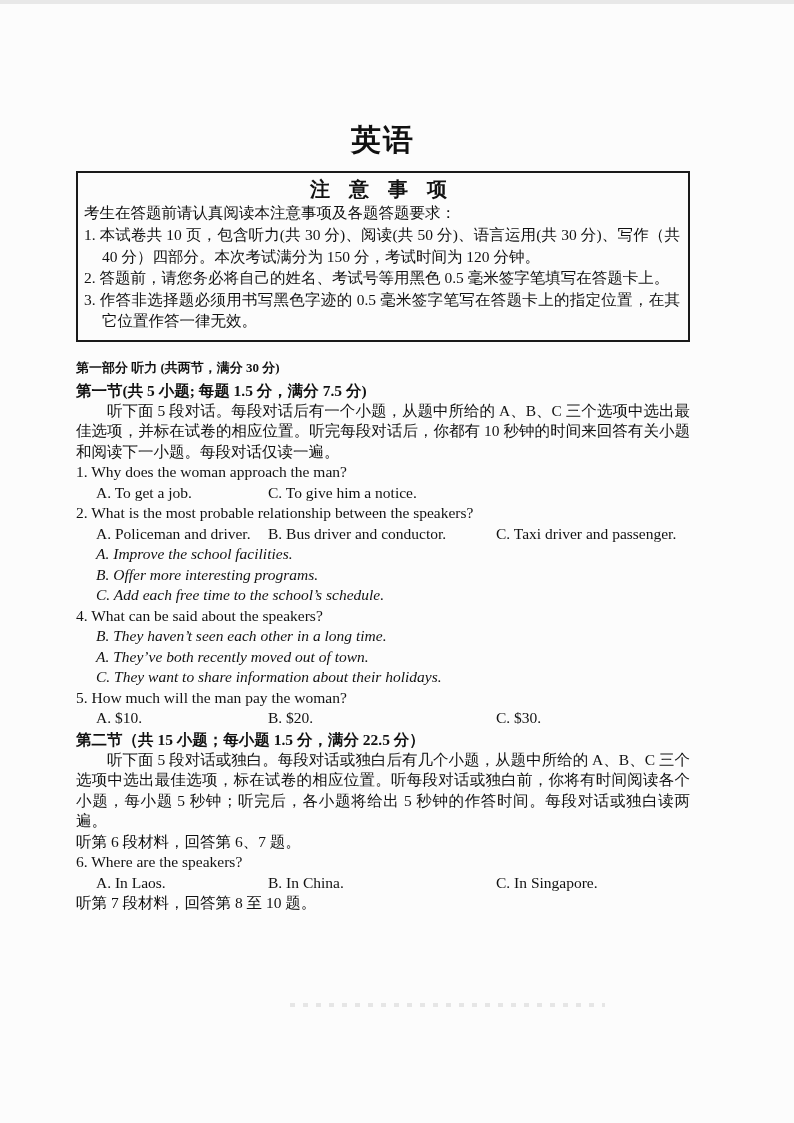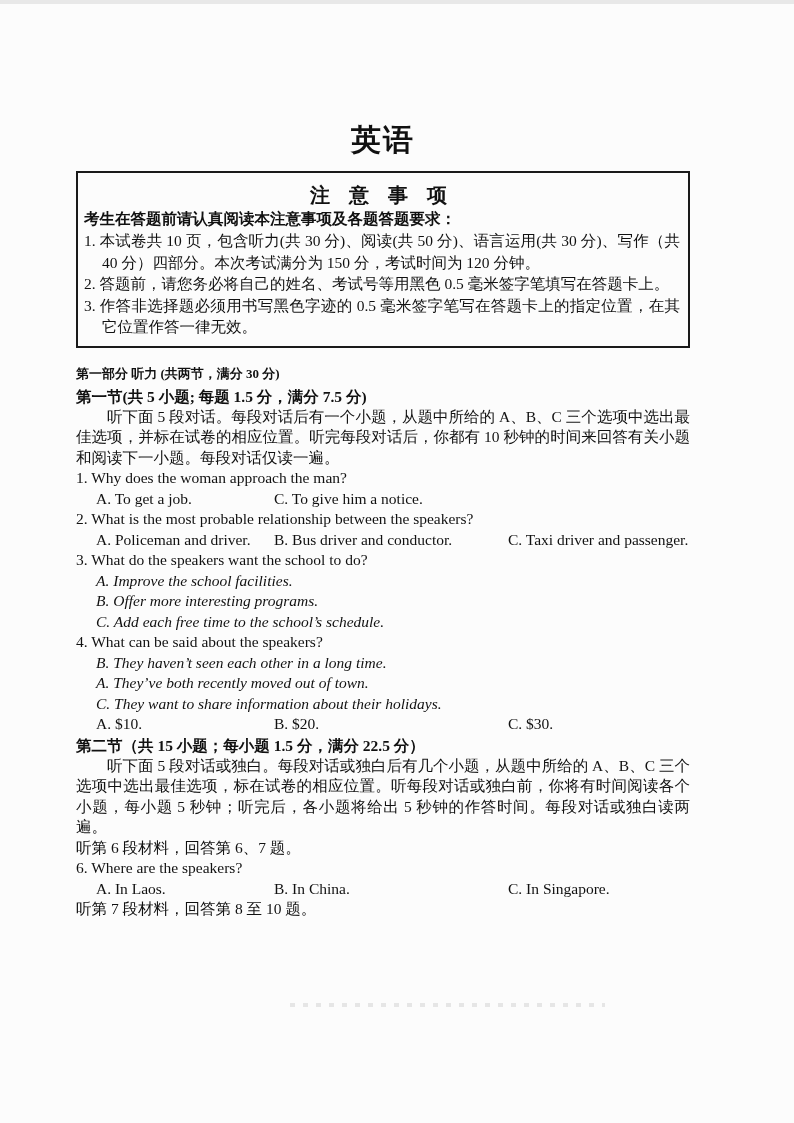--- a/index.html
+++ b/index.html
@@ -22,32 +22,32 @@
   .doc-title{
     text-align:center;
     font-size:30px;
     font-weight:bold;
     line-height:40px;
     margin-bottom:11px;
     letter-spacing:2px;
   }
   .notice-box{
     border:2px solid #1a1a1a;
-    padding:9px 8px 8px 6px;
+    padding:3px 8px 8px 6px;
     margin-bottom:14px;
   }
   .notice-heading{
     text-align:center;
     font-size:20px;
     font-weight:bold;
     letter-spacing:7px;
     line-height:26px;
   }
   .notice-intro{
-    font-weight:bold;
+    font-weight:normal;
     line-height:22px;
   }
   .notice-item{
     line-height:21.5px;
     padding-left:18px;
     text-indent:-18px;
     text-align:justify;
   }
   .part-heading{
     font-size:13px;
@@ -59,21 +59,20 @@
     line-height:21px;
   }
   .instructions{
     text-indent:2em;
     text-align:justify;
   }
   .q-line{white-space:nowrap;}
   .opts-row{
     display:flex;
     padding-left:20px;
-    gap:6px;
   }
   .opts-row .opt-a{width:172px;flex:0 0 auto;}
   .opts-row .opt-b{width:228px;flex:0 0 auto;}
   .opts-row .opt-c{flex:1;}
   .opts-stack .opt{
     padding-left:20px;
     font-style:italic;
   }
   .material-note{line-height:20.5px;}
   .scan-artifact{
@@ -117,38 +116,38 @@
     <div class="q">
       <div class="q-line"><span>2.</span> <span>What is the most probable relationship between the speakers?</span></div>
       <div class="opts-row">
         <span class="opt opt-a">A. Policeman and driver.</span>
         <span class="opt opt-b">B. Bus driver and conductor.</span>
         <span class="opt opt-c">C. Taxi driver and passenger.</span>
       </div>
     </div>
 
     <div class="q">
-      <div class="q-line"><span>3.</span> <span>What do the speakers want the school to do?</span></div>
       <div class="opts-stack">
         <div class="opt">A. Improve the school facilities.</div>
         <div class="opt">B. Offer more interesting programs.</div>
         <div class="opt">C. Add each free time to the school’s schedule.</div>
       </div>
     </div>
 
     <div class="q">
       <div class="q-line"><span>4.</span> <span>What can be said about the speakers?</span></div>
       <div class="opts-stack">
         <div class="opt">B. They haven’t seen each other in a long time.</div>
         <div class="opt">A. They’ve both recently moved out of town.</div>
         <div class="opt">C. They want to share information about their holidays.</div>
       </div>
     </div>
 
     <div class="q">
+      <div class="q-line"><span>5.</span> <span>How much will the man pay the woman?</span></div>
       <div class="opts-row">
         <span class="opt opt-a">A. $10.</span>
         <span class="opt opt-b">B. $20.</span>
         <span class="opt opt-c">C. $30.</span>
       </div>
     </div>
 
     <div class="section-heading">第二节（共 15 小题；每小题 1.5 分，满分 22.5 分）</div>
     <div class="instructions">听下面 5 段对话或独白。每段对话或独白后有几个小题，从题中所给的 A、B、C 三个选项中选出最佳选项，标在试卷的相应位置。听每段对话或独白前，你将有时间阅读各个小题，每小题 5 秒钟；听完后，各小题将给出 5 秒钟的作答时间。每段对话或独白读两遍。</div>
 

